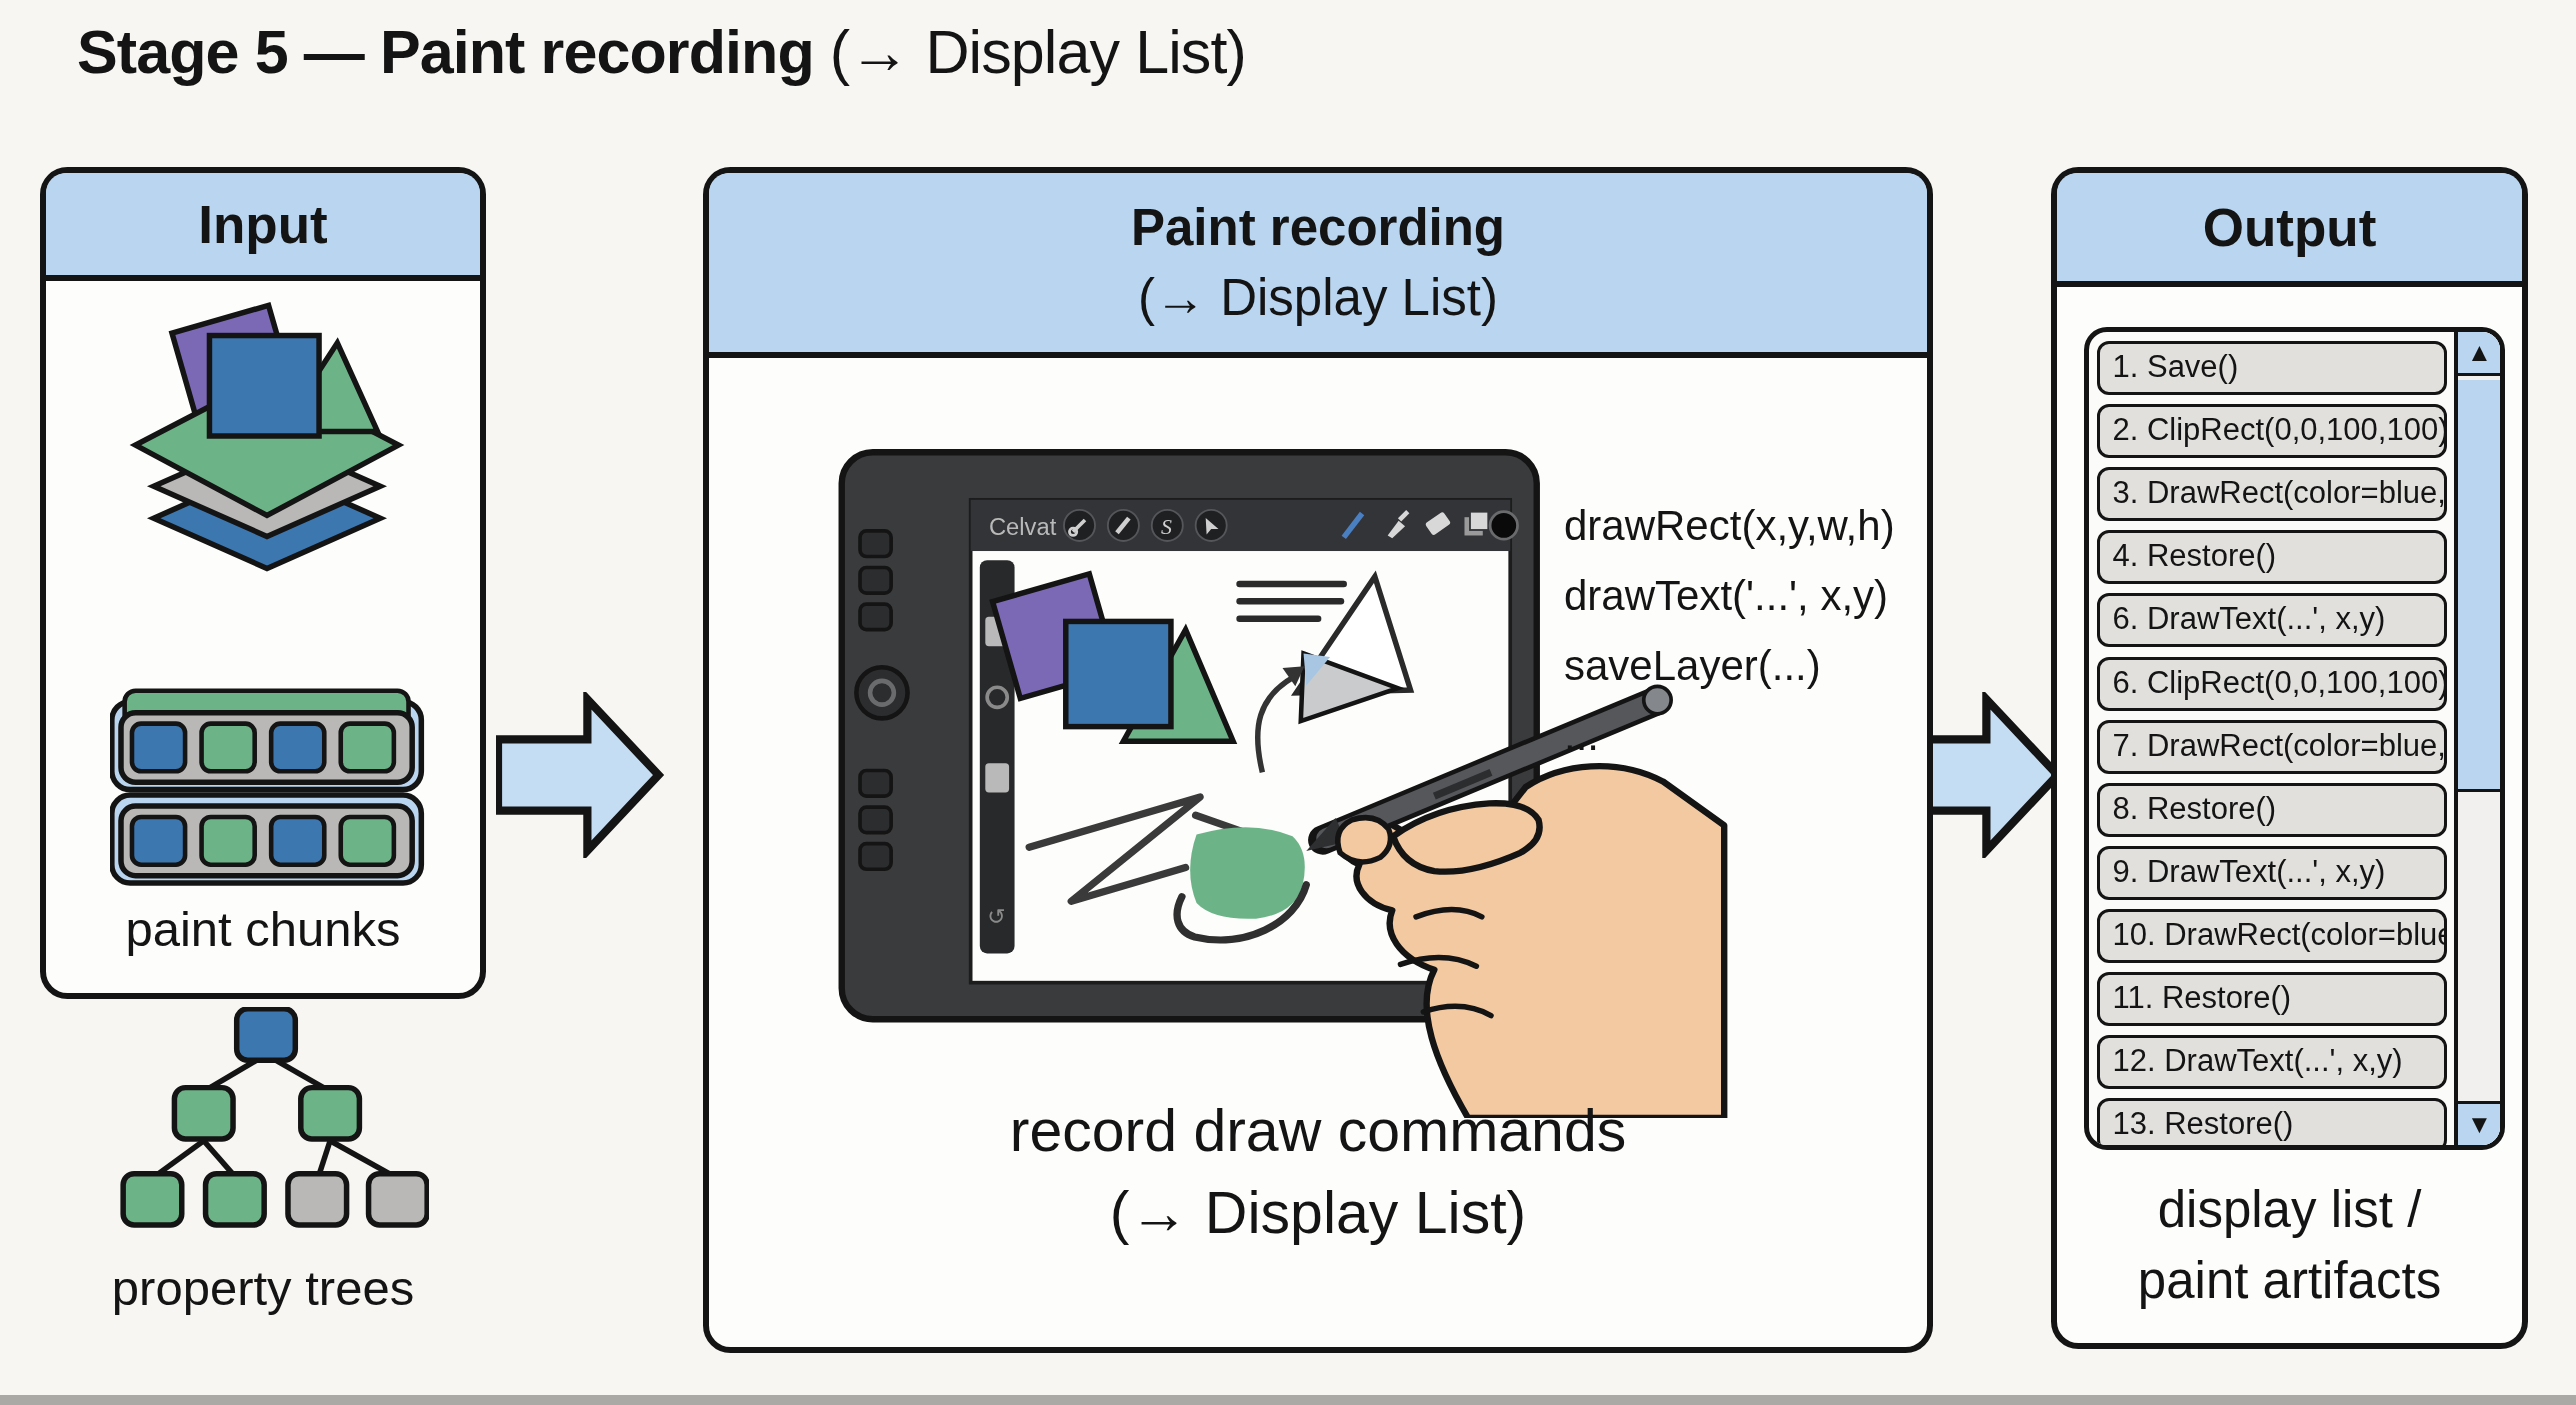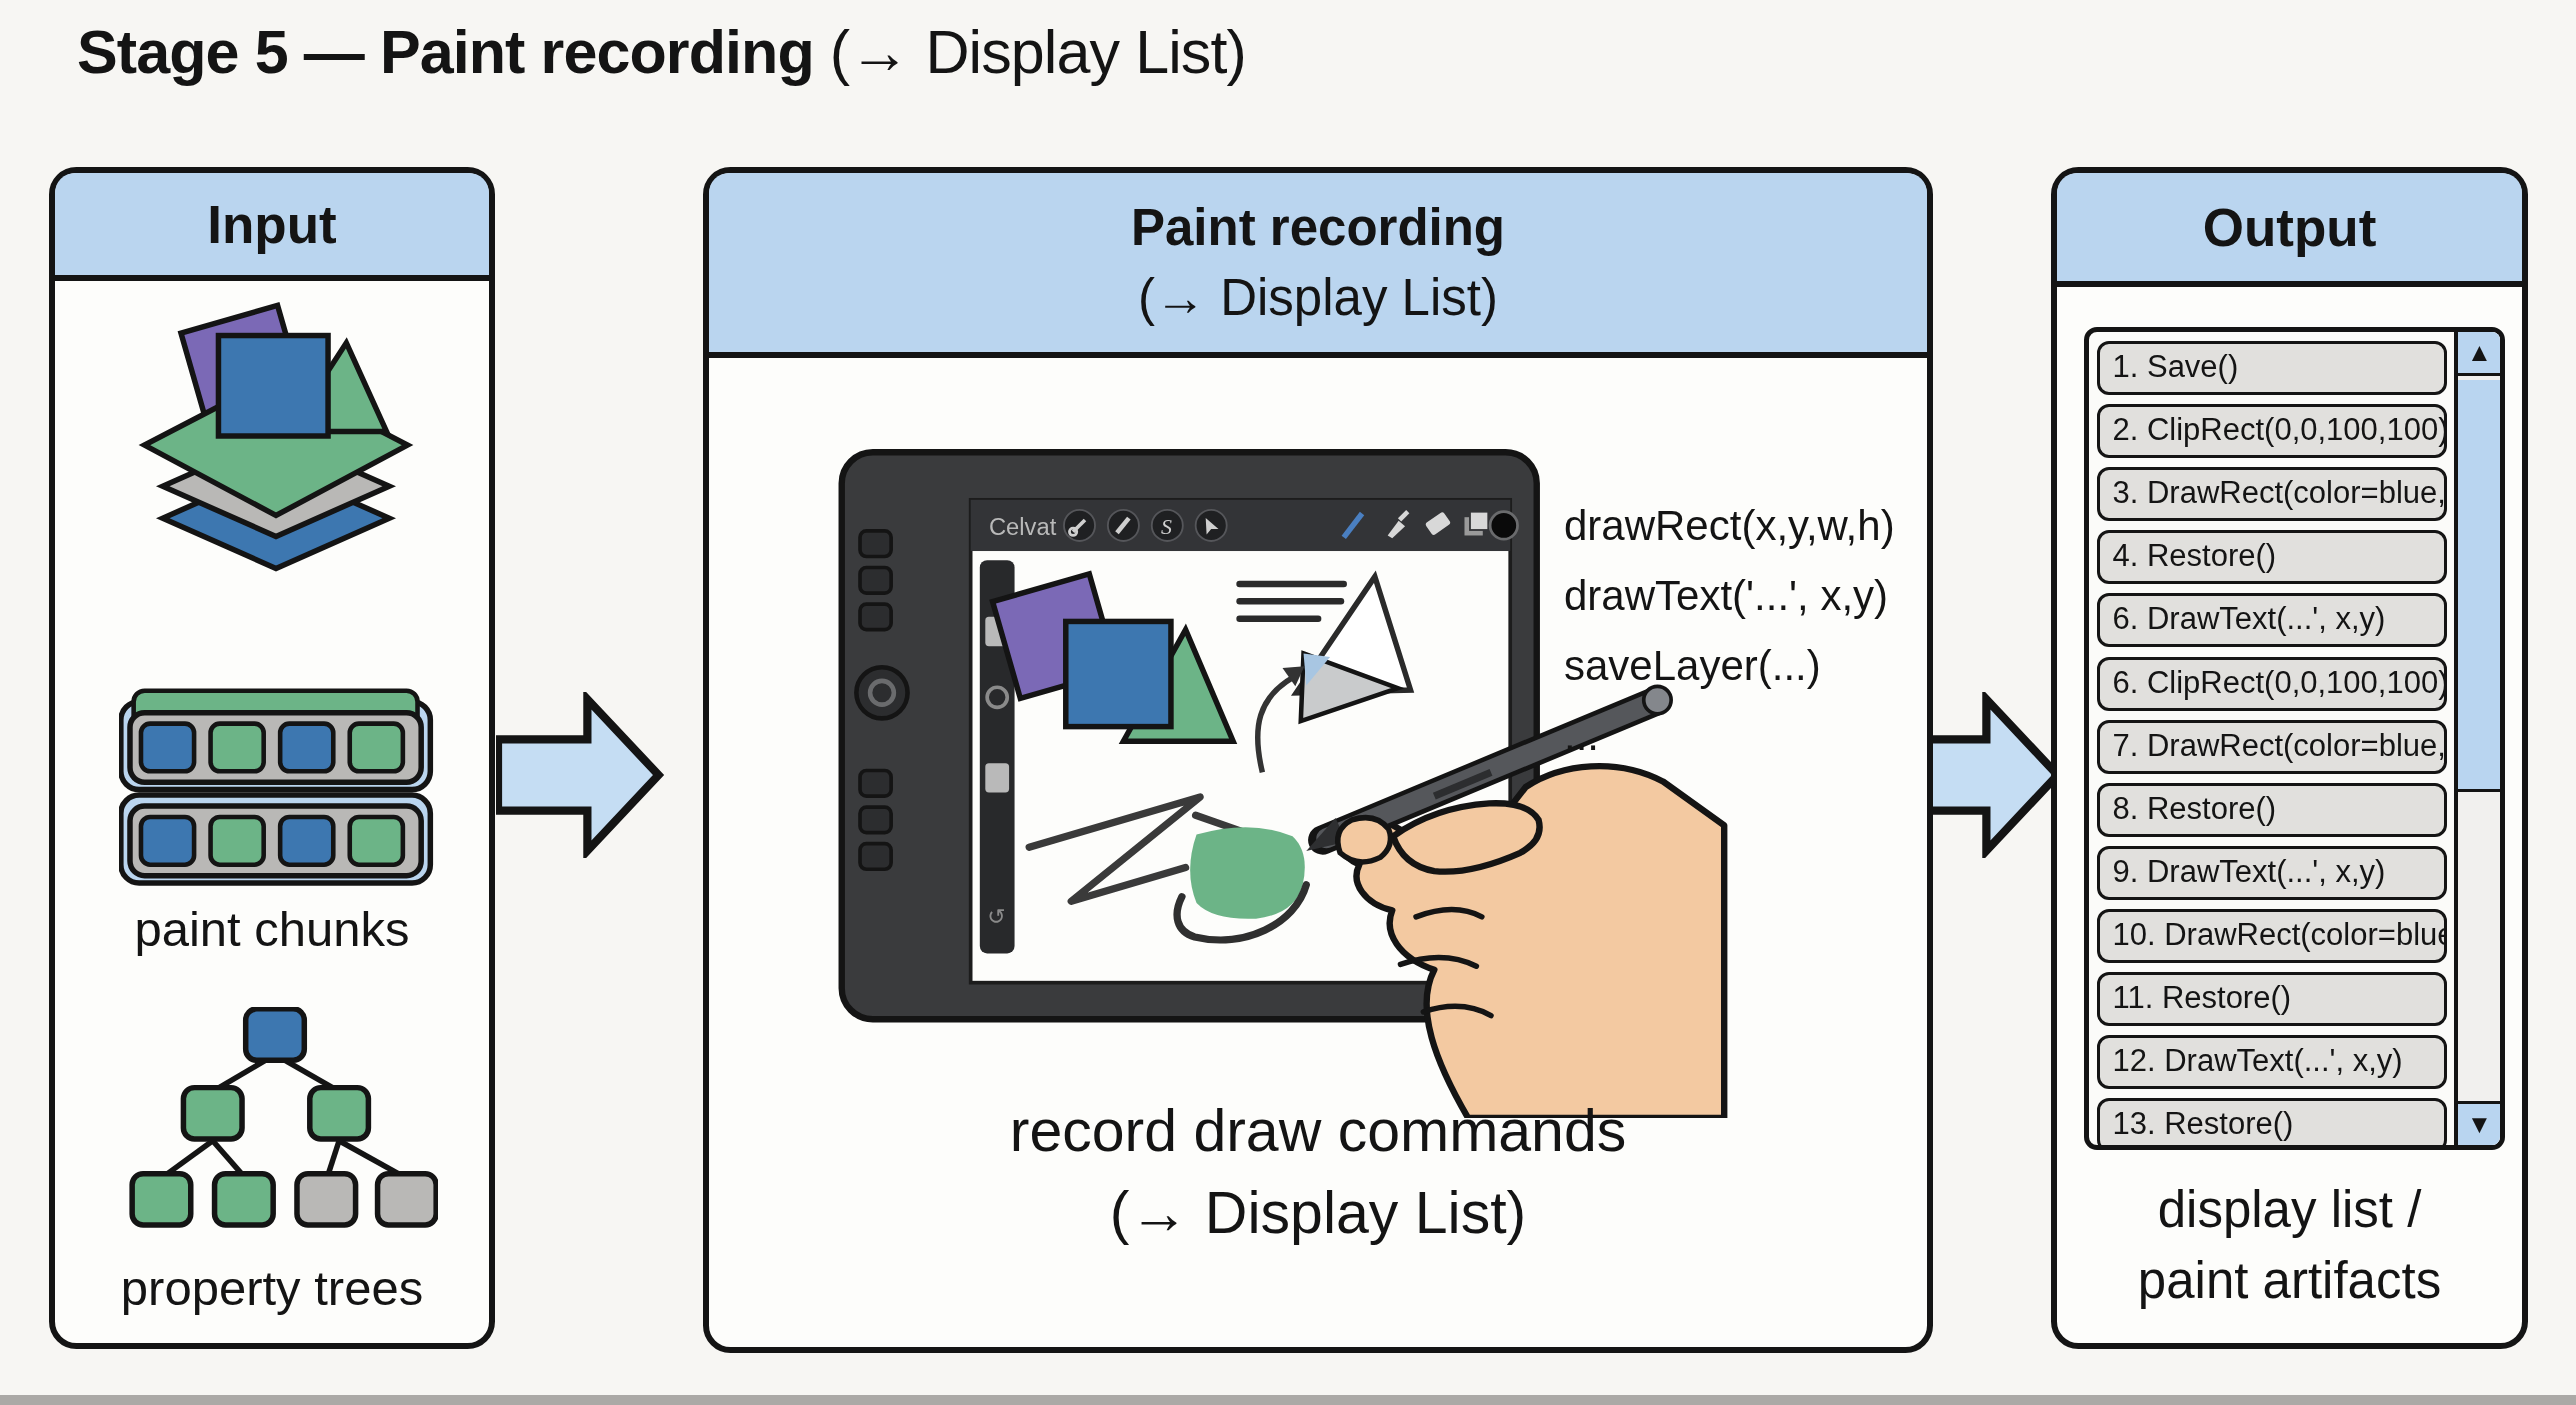--- a/index.html
+++ b/index.html
@@ -11,21 +11,21 @@
   .title{position:absolute;left:77px;top:16.5px;font-size:61px;letter-spacing:-0.9px;white-space:nowrap;}
   .title .t-bold{font-weight:700;}
   .title .t-reg{font-weight:400;}
   
   .panel{position:absolute;background:#fdfdfb;border:6.4px solid #141414;border-radius:27.4px;box-sizing:border-box;}
   .panel-header{
     background:#bad5ef;border-bottom:6.4px solid #141414;border-radius:20px 20px 0 0;
     display:flex;flex-direction:column;align-items:center;justify-content:center;
     font-weight:600;color:#141414;text-align:center;
   }
-  #input-panel{left:49px;top:167px;width:446px;height:1182px;}
+  #input-panel{left:40px;top:167px;width:446px;height:832px;}
   #process-panel{left:703px;top:167px;width:1230px;height:1186px;}
   #output-panel{left:2051px;top:167px;width:477px;height:1182px;}
   #input-panel .panel-header{height:102px;font-size:53px;}
   #process-panel .panel-header{height:179px;font-size:51px;line-height:70px;}
   #process-panel .panel-header .hdr2{font-weight:400;}
   #output-panel .panel-header{height:108px;font-size:53px;}
   
   .in-icon{position:absolute;}
   #frag-svg{left:51px;top:126px;}
   #chunks-svg{left:64px;top:514px;}
@@ -38,21 +38,21 @@
   .flow-arrow{position:absolute;}
   #arrow1{left:496px;top:692px;}
   #arrow2{left:1895px;top:692px;}
   
   #tablet-svg{position:absolute;left:85px;top:250px;}
   .cmd-block{position:absolute;left:855px;top:318px;font-size:42px;font-weight:500;line-height:70px;white-space:nowrap;}
   .mid-caption{position:absolute;left:0;width:100%;top:917px;text-align:center;font-size:59px;line-height:82px;font-weight:400;}
   
   .olist{
     position:absolute;left:27.4px;top:154px;width:421px;height:823px;box-sizing:border-box;
-    border:5.5px solid #141414;border-radius:13px;background:#fbfbf9;overflow:hidden;
+    border:5.5px solid #141414;border-radius:23px;background:#fbfbf9;overflow:hidden;
   }
   .olist-rows{position:absolute;left:0;top:0;right:46px;bottom:0;}
   .orow{
     height:48px;margin:9.1px 7.3px 0 7.3px;background:#e1e0dd;border:3.7px solid #141414;border-radius:12px;
     font-size:31px;font-weight:500;line-height:46px;padding-left:12.8px;white-space:nowrap;overflow:hidden;
     box-sizing:content-box;
   }
   .oscroll{
     position:absolute;top:0;right:0;bottom:0;width:46px;box-sizing:border-box;
     border-left:4.6px solid #141414;background:#f1f0ee;

